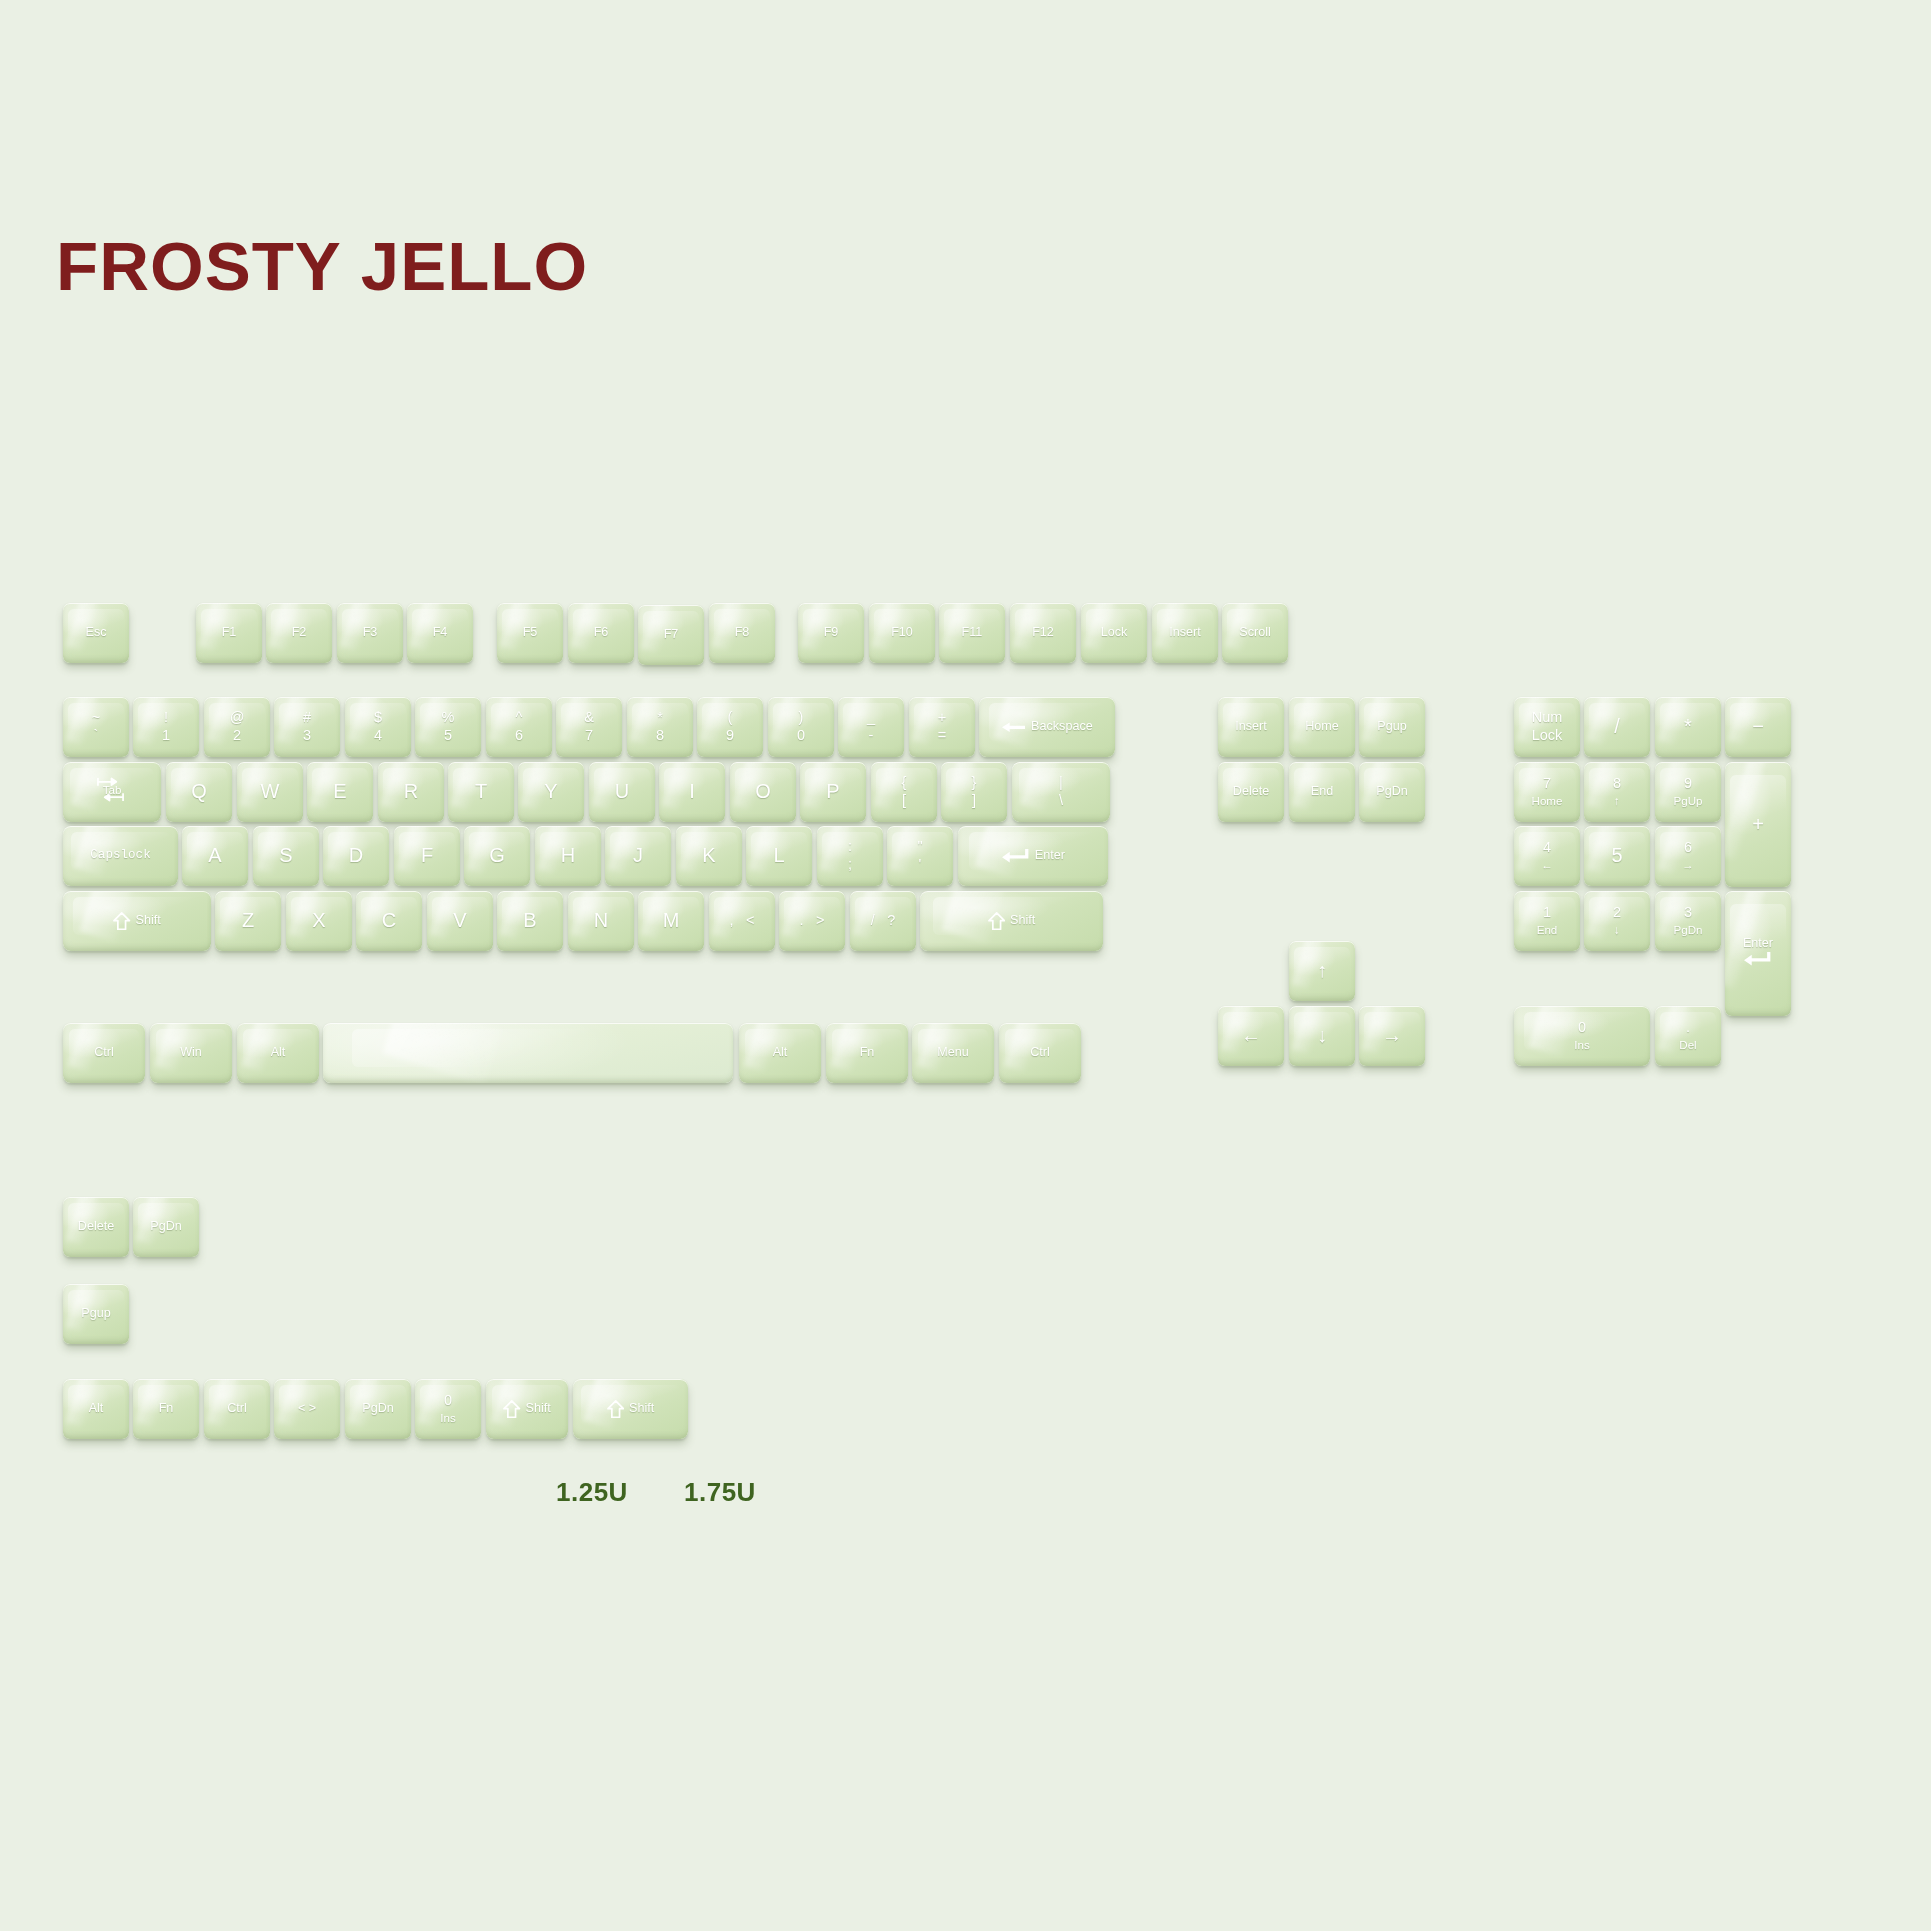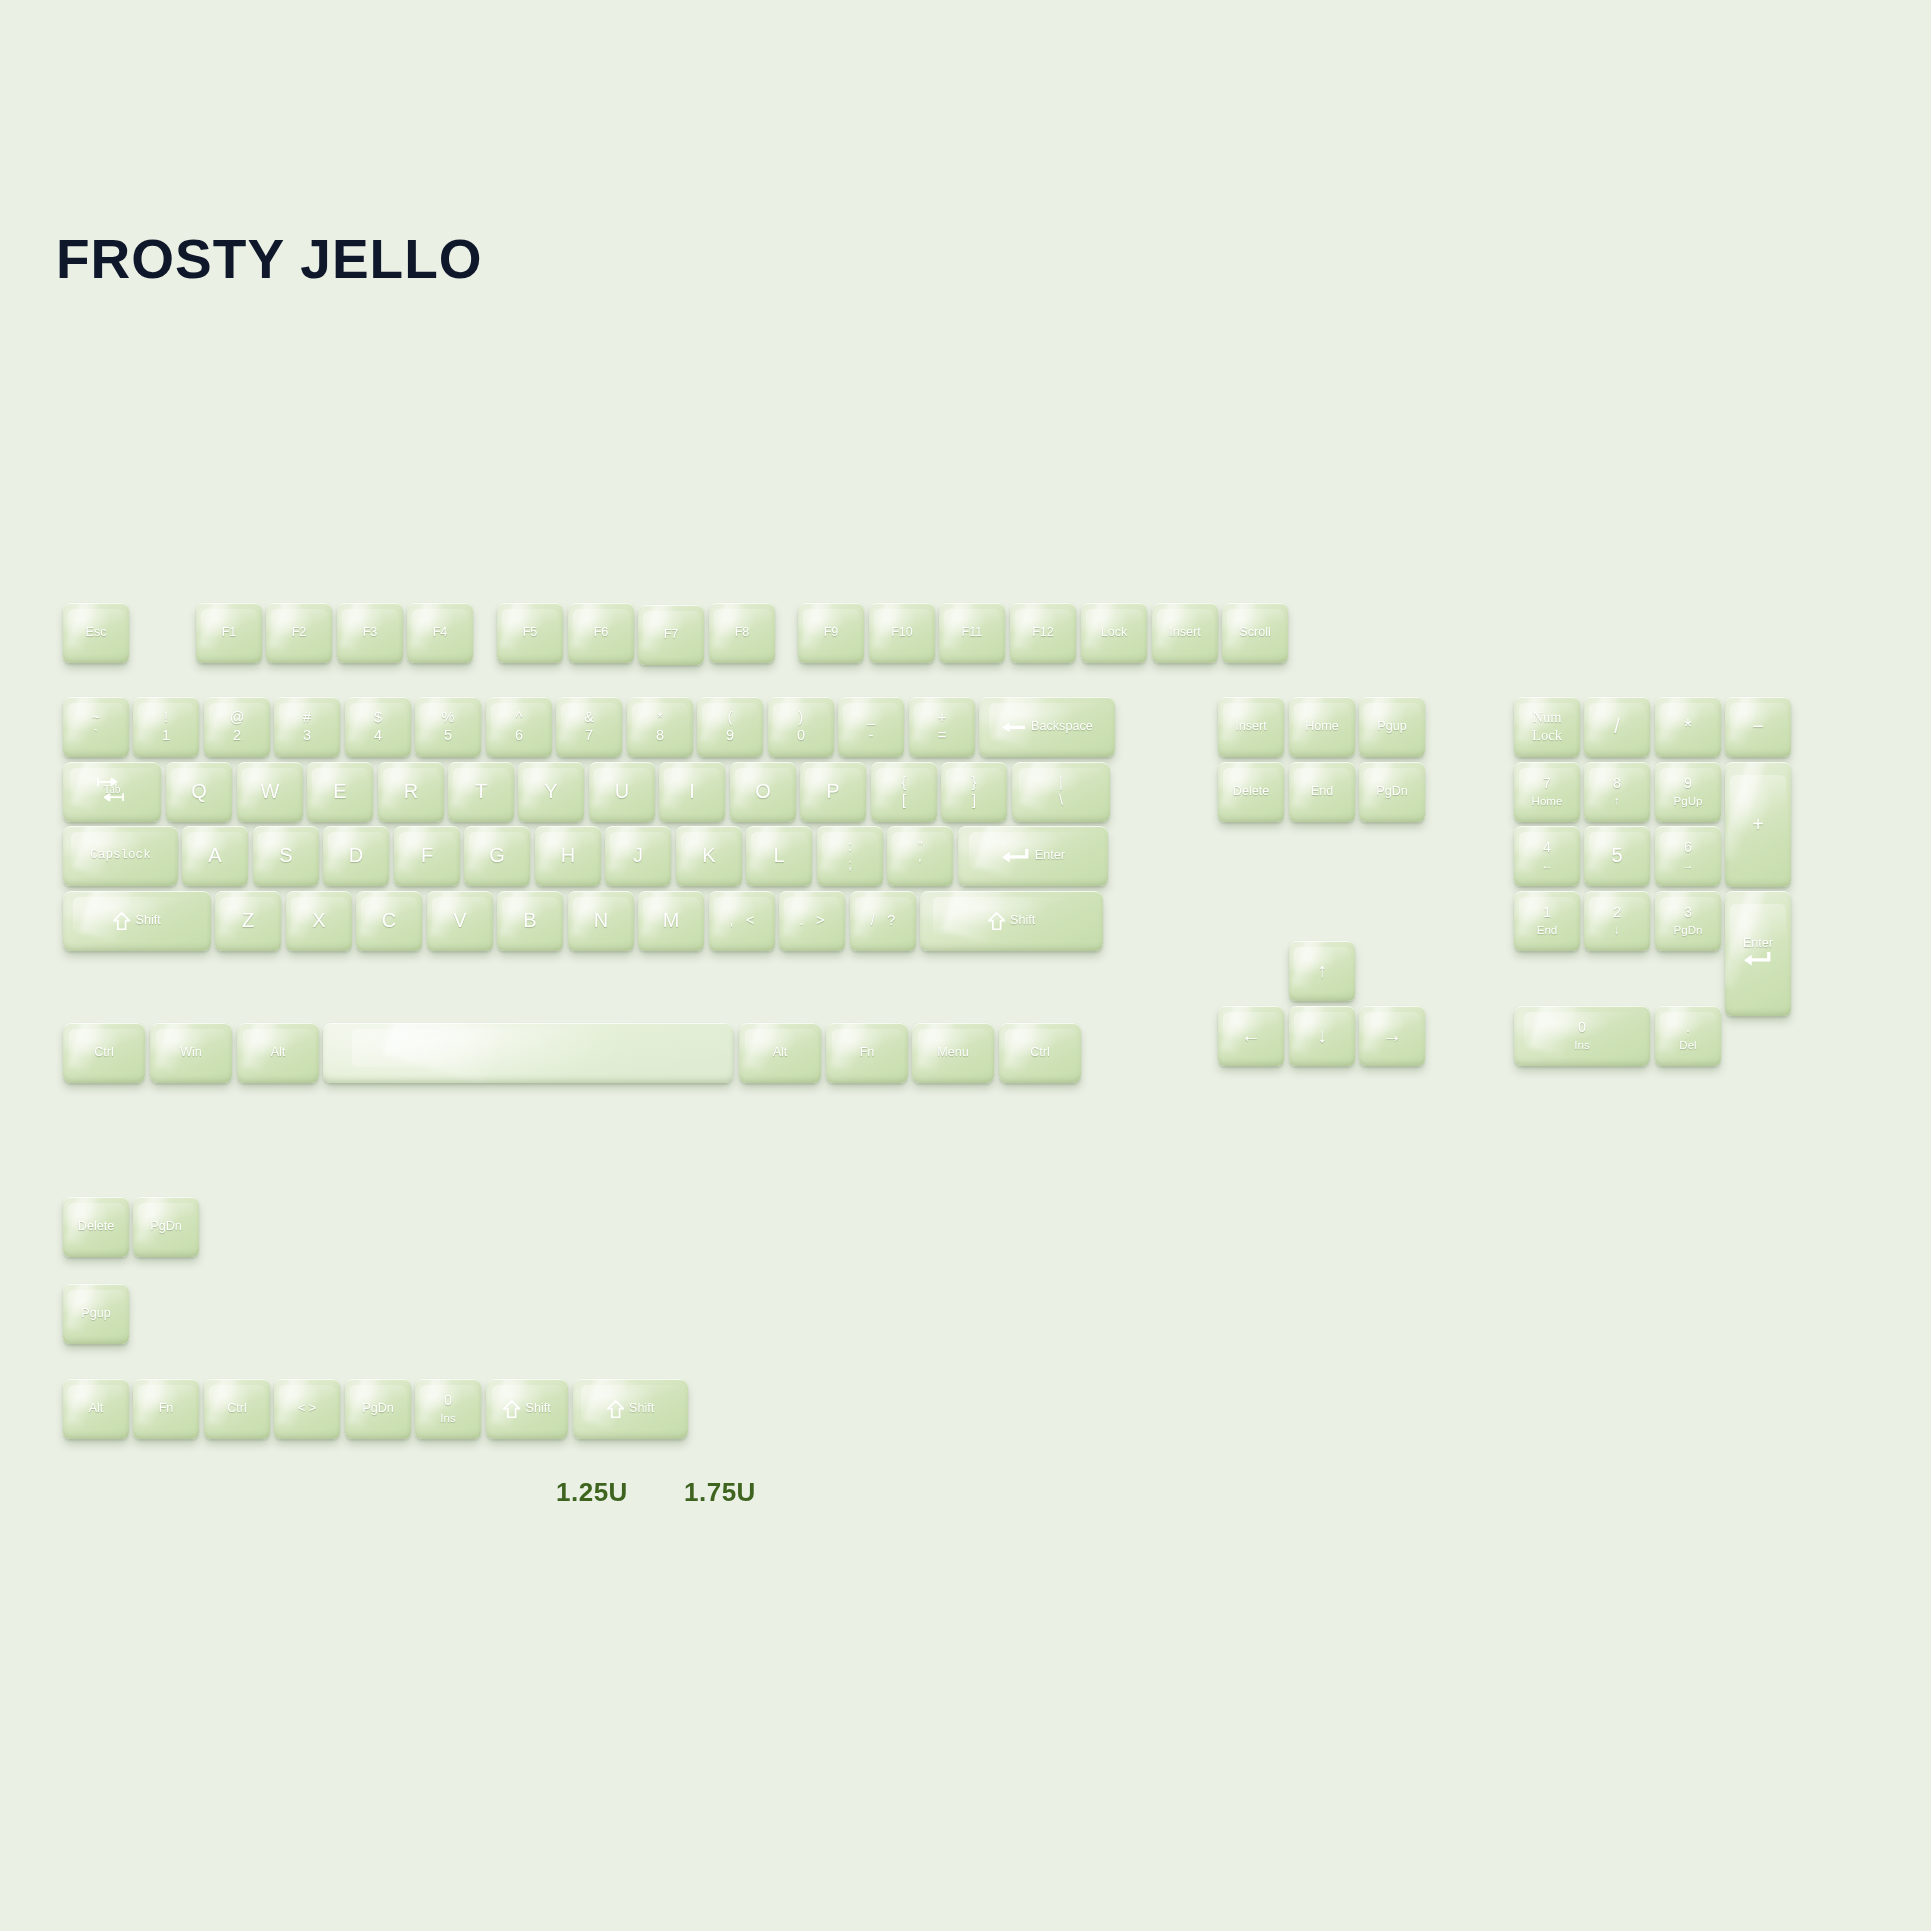--- a/index.html
+++ b/index.html
@@ -6,21 +6,21 @@
   body{
     width:1931px;height:1931px;
     background:#eaf0e4;
     font-family:"Liberation Sans", sans-serif;
     overflow:hidden;
     position:relative;
   }
   
   .header{position:absolute;left:56px;top:232px;}
   .title{
-    font-size:55px;font-weight:bold;color:#0f172a;
+    font-size:69px;font-weight:bold;color:#7f1d1d;
     letter-spacing:1px;line-height:1;margin:0;
     font-family:"Liberation Sans", sans-serif;
   }
   .subtitle{
     margin:0;margin-top:33px;
     font-size:54px;color:#3f6420;font-weight:normal;
     letter-spacing:0.5px;line-height:1;
   }
   .subtitle .sep{display:inline-block;padding:0 15.4px;font-weight:300;}
 
@@ -59,21 +59,21 @@
     filter:blur(2.9px);
     pointer-events:none;
   }
   .kc .lg{position:relative;z-index:3;text-align:center;line-height:1.08;}
   .kc .lg .t{display:block;}
   .kc .lg .b{display:block;}
   .kc.two .lg .t{font-size:14.5px;}
   .kc.two .lg .b{font-size:14.5px;margin-top:1.9px;}
   .kc.alpha{font-size:20px;}
   .kc.small{font-size:12.6px;}
-  .kc.tiny{font-size:10.6px;font-family:Liberation Serif, serif;}
+  .kc.tiny{font-size:10.6px;}
   .kc.inline .lg{display:flex;align-items:center;justify-content:center;gap:4.8px;}
   .kc.rowgap .lg{display:flex;align-items:center;justify-content:center;gap:12.6px;}
   .kc.stack2 .lg .b{font-size:11.6px;margin-top:2.9px;}
 
   
   .kc.wide{border-radius:7.7px;}
   .kc.space{
     background:
       radial-gradient(ellipse 70% 120% at 26% 30%, rgba(255,255,255,.55), rgba(255,255,255,0) 70%),
       linear-gradient(170deg,#edf4e4 0%, #e4efd6 45%, #dcead0 100%);

